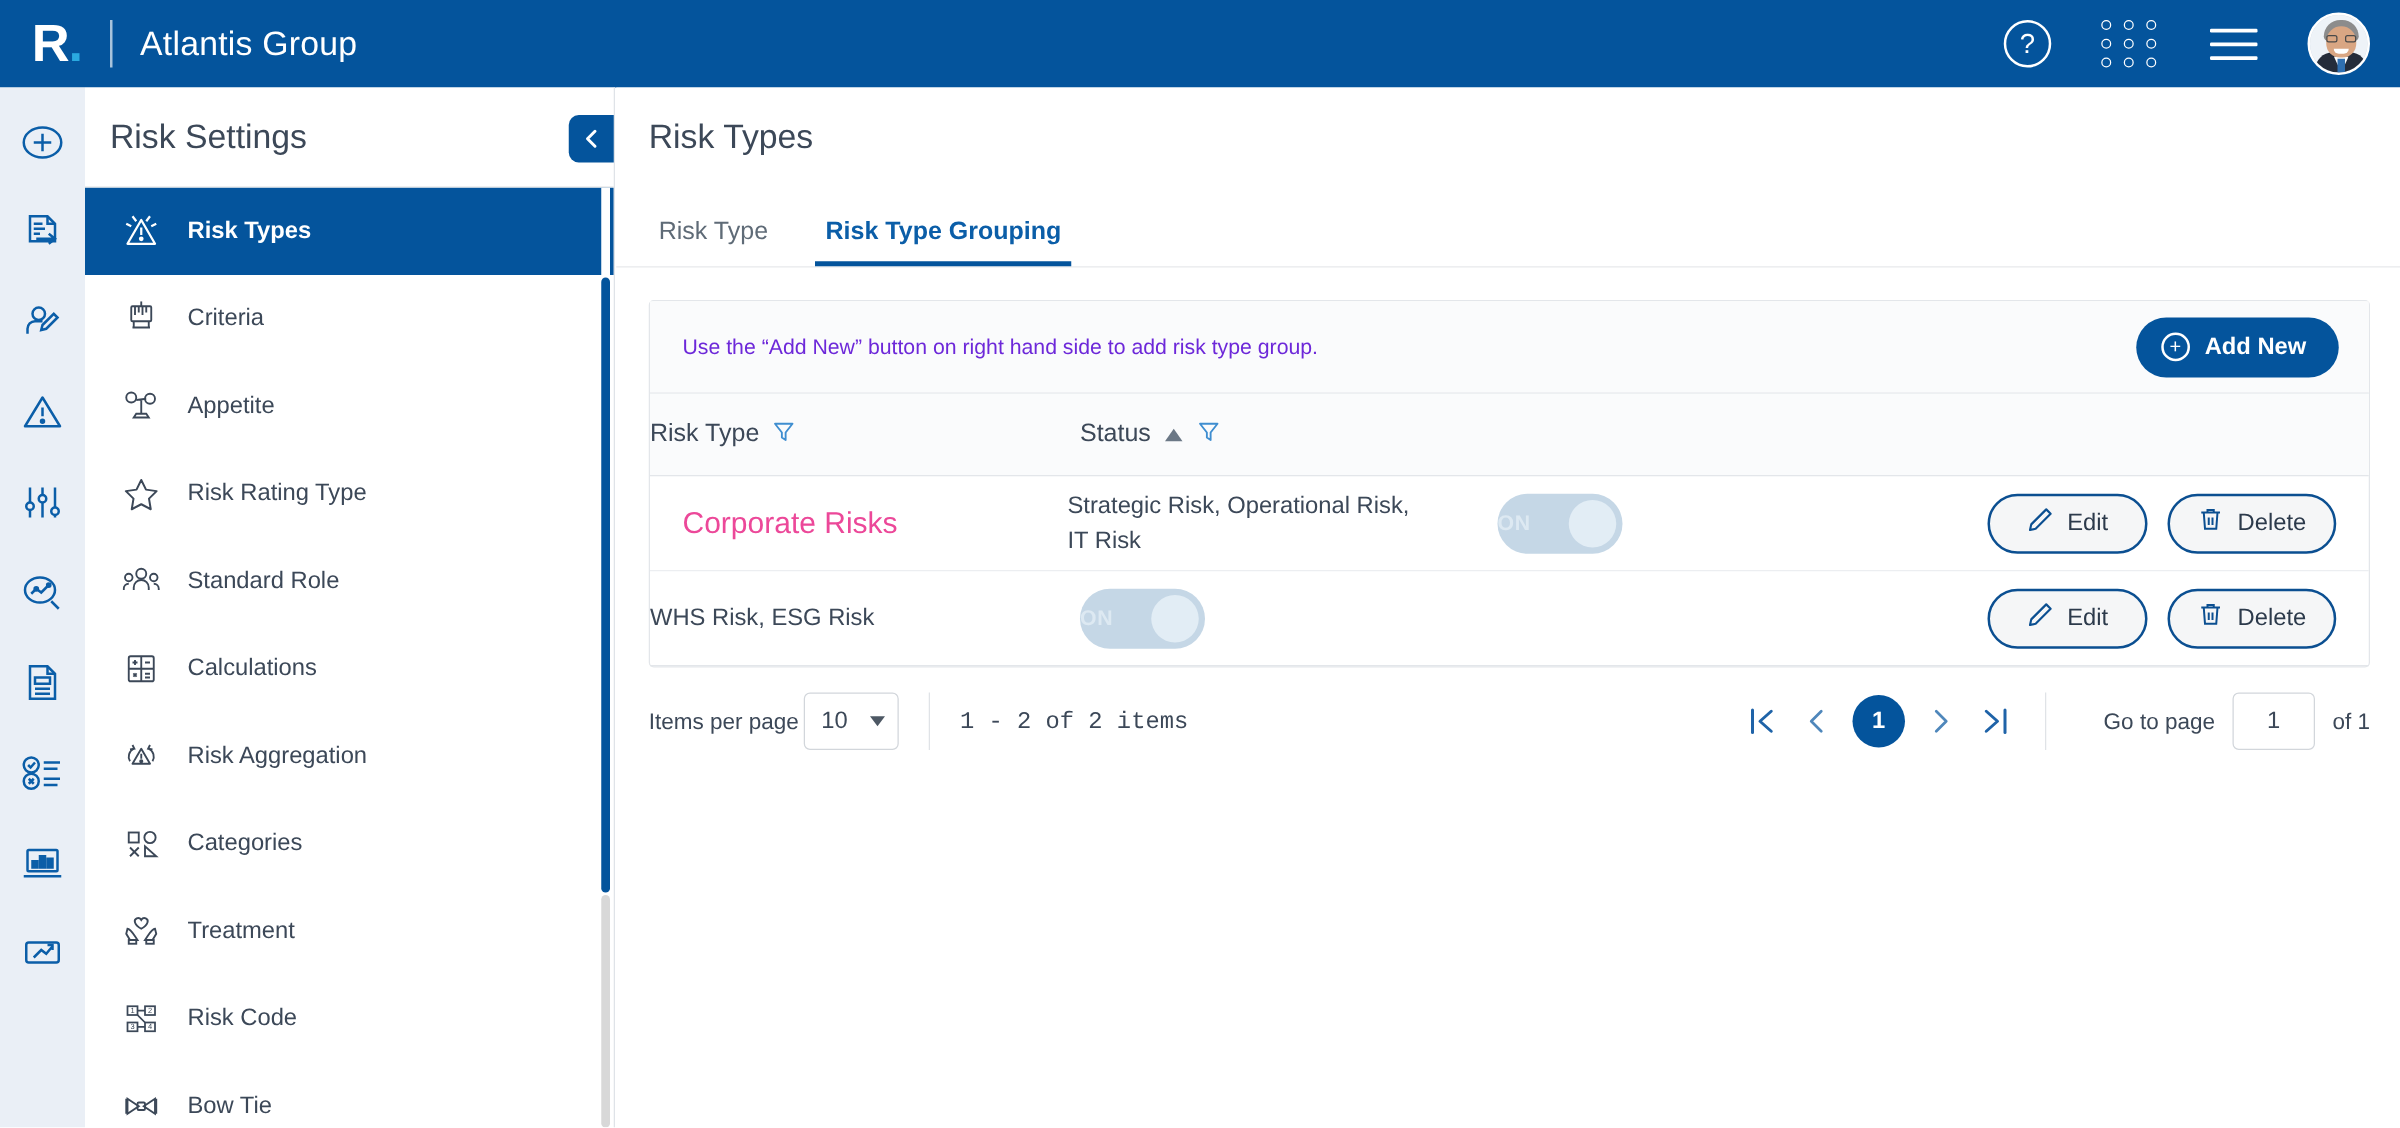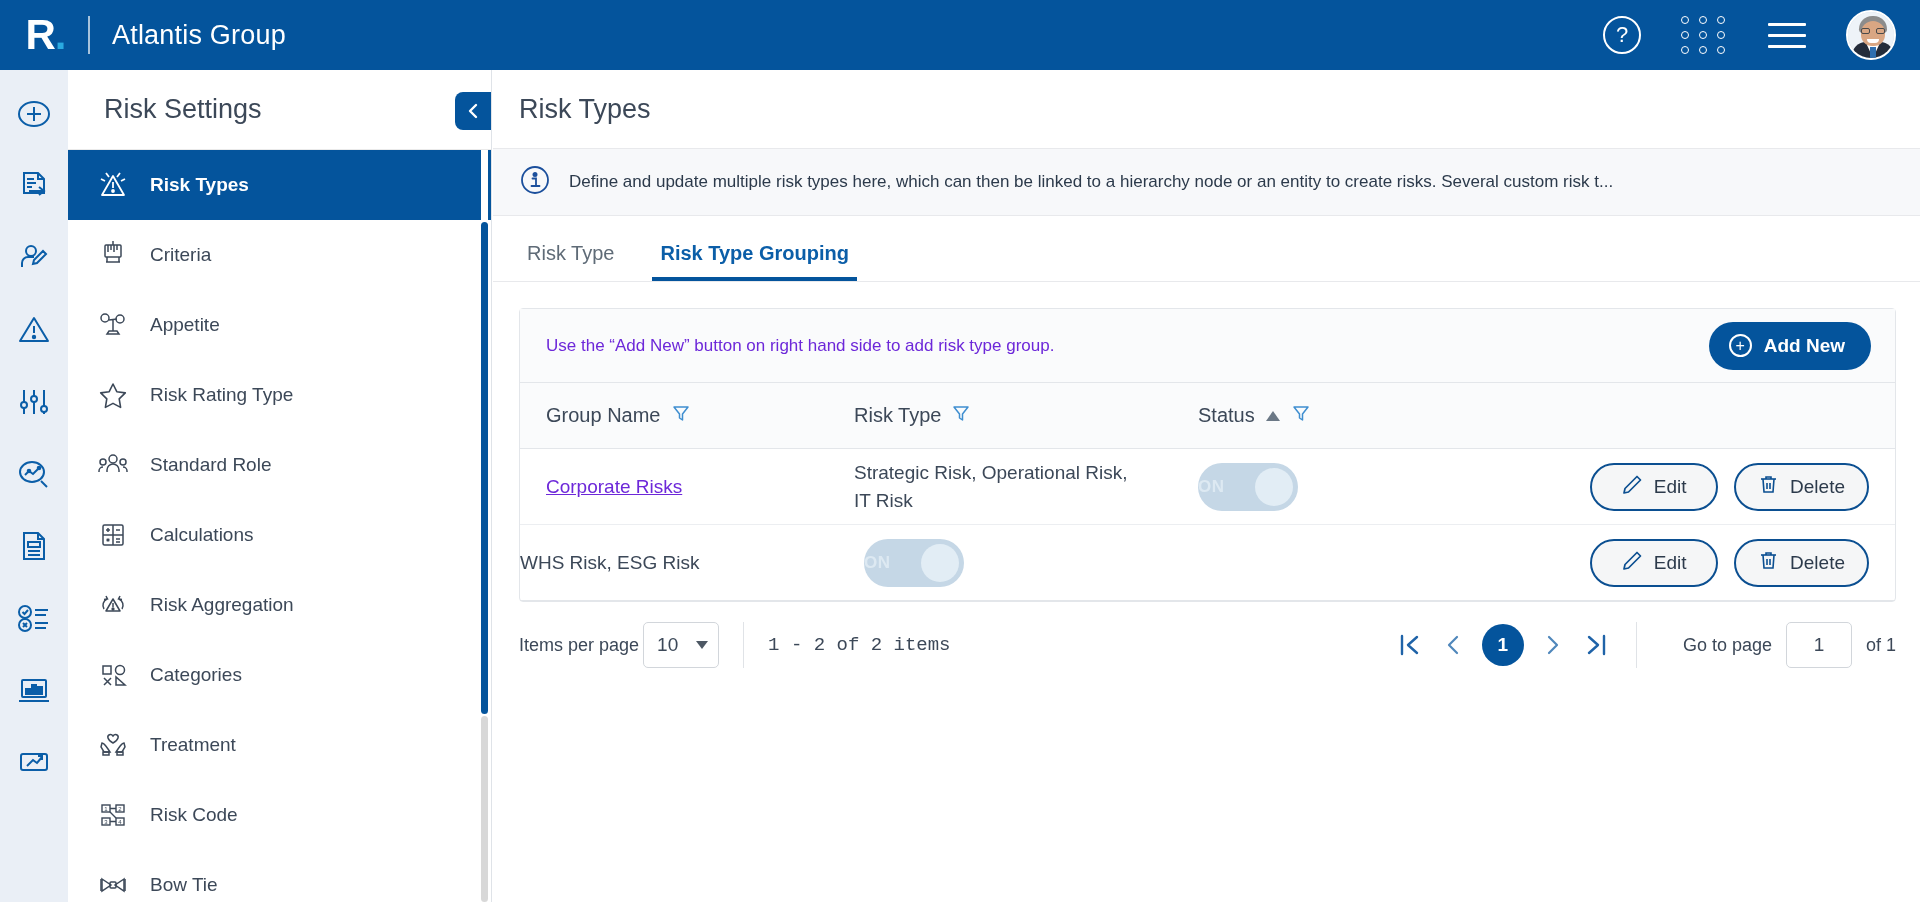--- a/index.html
+++ b/index.html
@@ -75,21 +75,21 @@
   }
   .rail-icon { width: 40px; height: 36px; display: flex; align-items: center; justify-content: center; cursor: pointer; }
   .rail-icon svg { display: block; }
 
   
   .side {
     position: absolute; left: 68px; top: 70px; width: 424px; height: 832px;
     background: #ffffff; border-right: 1px solid #dfe3e8;
   }
   .side-head {
-    height: 80px; display: flex; align-items: center; padding-left: 36px;
+    height: 80px; display: flex; align-items: center; padding-left: 20px;
     position: relative; border-bottom: 1px solid #eaeaea;
   }
   .side-title { font-size: 27px; color: #3c4858; font-weight: 400; }
   .collapse-btn {
     position: absolute; right: 0; top: 22px; width: 36px; height: 38px;
     background: #04549c; border-radius: 8px 0 0 8px;
     display: flex; align-items: center; justify-content: center; cursor: pointer;
   }
   .side-list { position: relative; height: 752px; overflow: hidden; }
   .side-item {
@@ -155,21 +155,21 @@
   }
   .col-group { width: 334px; padding-left: 26px; display: flex; align-items: center; gap: 10px; }
   .col-risk  { width: 344px; display: flex; align-items: center; gap: 10px; }
   .col-status{ width: 260px; display: flex; align-items: center; gap: 8px; }
   .col-act   { flex: 1; }
   .sort-asc { width: 0; height: 0; border-left: 7px solid transparent; border-right: 7px solid transparent;
     border-bottom: 10px solid #6b7886; margin: 0 3px; }
 
   .trow { display: flex; align-items: center; border-bottom: 1px solid #eceef1; min-height: 76px; }
   .trow:last-child { border-bottom: 1px solid #e3e6ea; }
-  .td-group { width: 334px; padding-left: 26px; font-size: 19px; color: #6d28d9; text-decoration: underline; }
+  .td-group { width: 334px; padding-left: 26px; font-size: 24px; color: #ec4899; }
   .td-risk  { width: 344px; font-size: 19px; color: #3c4858; line-height: 1.45; padding-right: 60px; }
   .td-status{ width: 260px; }
   .td-act   { flex: 1; display: flex; align-items: center; justify-content: flex-end; gap: 16px; padding-right: 26px; }
 
   .toggle {
     width: 100px; height: 48px; border-radius: 26px; background: #c5d7e6;
     display: flex; align-items: center; position: relative; cursor: pointer;
   }
   .toggle-label { color: #dde9f2; font-size: 17px; font-weight: 700; letter-spacing: .5px; }
   .toggle-knob { position: absolute; right: 5px; width: 38px; height: 38px; border-radius: 50%; background: #e2edf5; }
@@ -497,55 +497,37 @@
       <div class="side-scroll-thumb"></div>
     </div>
   </div>
 
   <div class="main">
 
     <div class="page-title-row">
       <div class="page-title">Risk Types</div>
     </div>
 
-    <div class="info-bar">
-      <span>
-        <svg width="32" height="32" viewBox="0 0 32 32" fill="none" stroke="#1b4f9c" stroke-width="1.8">
-          <circle cx="16" cy="16" r="13"></circle>
-          <circle cx="16" cy="10.5" r="1.6" fill="#1b4f9c"></circle>
-          <path d="M13.5 14.5h3.5V22M12.5 22h8" stroke-linecap="round"></path>
-        </svg>
-      </span>
-      <span class="info-text">Define and update multiple risk types here, which can then be linked to a hierarchy node or an entity to create risks. Several custom risk t...</span>
-    </div>
 
     <div class="tabs">
       <div class="tab">Risk Type</div>
       <div class="tab active">Risk Type Grouping</div>
     </div>
 
     <div class="card">
 
       <div class="card-top">
         <div class="card-hint">Use the “Add New” button on right hand side to add risk type group.</div>
         <button class="add-new">
           <span class="plus-c">+</span>
           <span>Add New</span>
         </button>
       </div>
 
       <div class="thead">
-        <div class="col-group">
-          <span>Group Name</span>
-          <span>
-            <svg width="20" height="20" viewBox="0 0 20 20" fill="none" stroke="#3f8ed0" stroke-width="1.5">
-              <path d="M3 4h14l-5.5 7v6l-3-2v-4z" stroke-linejoin="round"></path>
-            </svg>
-          </span>
-        </div>
         <div class="col-risk">
           <span>Risk Type</span>
           <span>
             <svg width="20" height="20" viewBox="0 0 20 20" fill="none" stroke="#3f8ed0" stroke-width="1.5">
               <path d="M3 4h14l-5.5 7v6l-3-2v-4z" stroke-linejoin="round"></path>
             </svg>
           </span>
         </div>
         <div class="col-status">
           <span>Status</span>

